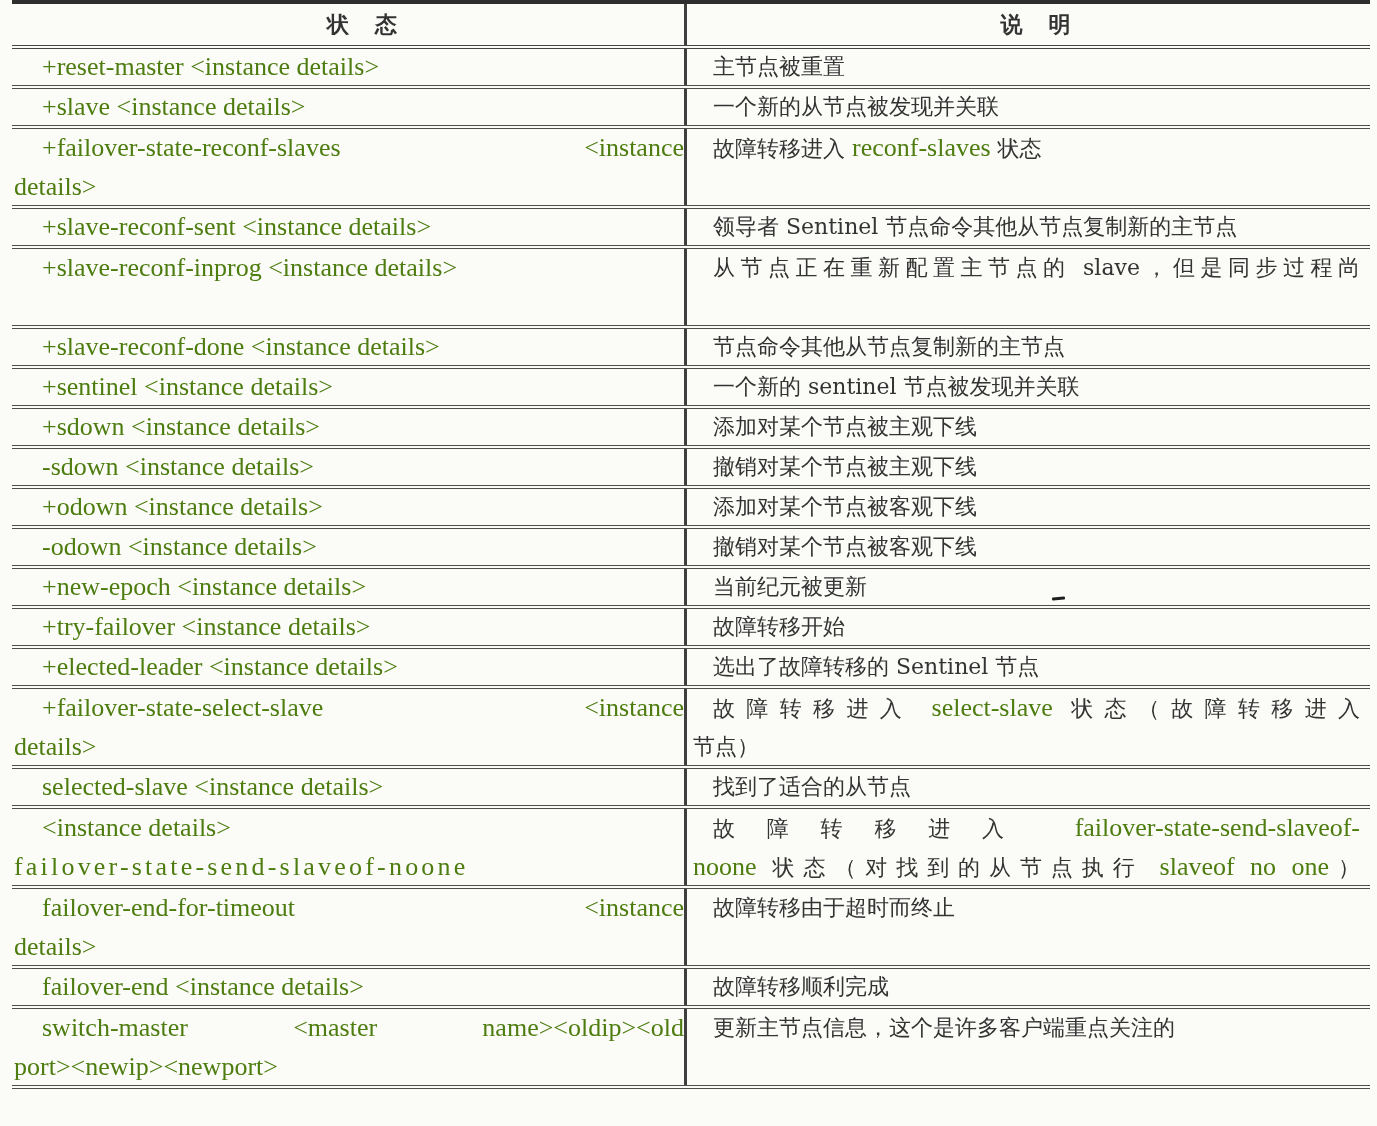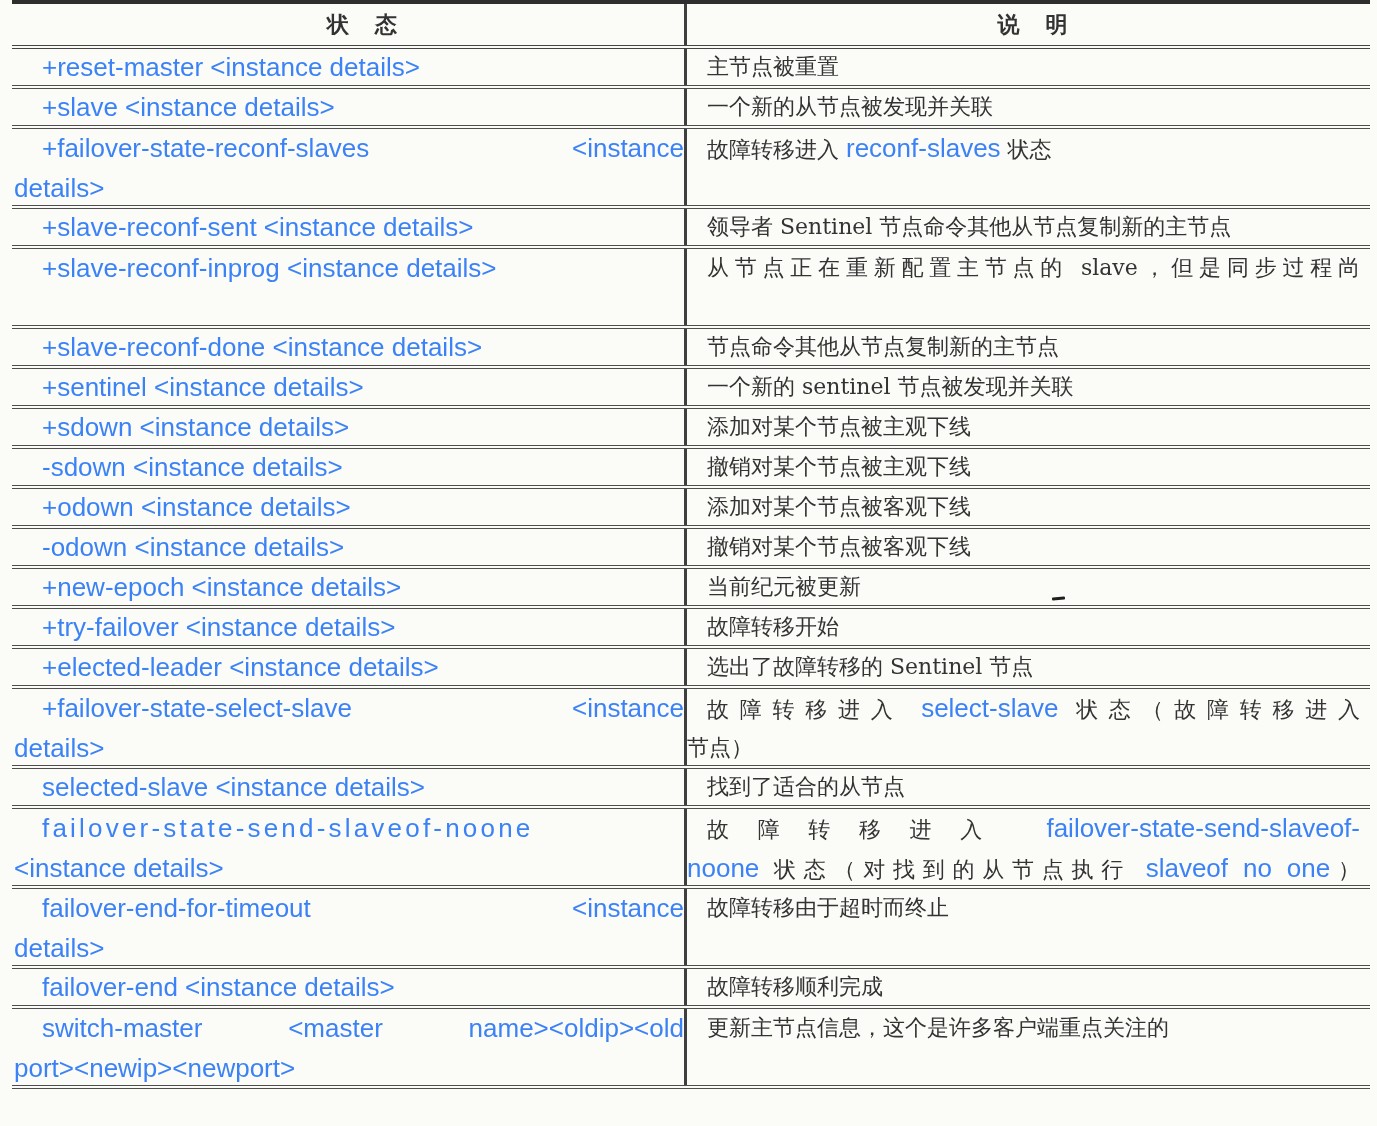--- a/index.html
+++ b/index.html
@@ -30,33 +30,33 @@
   .row.short{height:36px;}
   .row.tall{height:76px;}
   .cell{
     display:flex;flex-direction:column;
     overflow:hidden;height:100%;
   }
   .c1{
     width:670px;padding-left:2px;
     border-right:3px solid #3f3f3f;
   }
-  .c2{flex:1;padding-right:10px;}
+  .c2{flex:1;padding-left:6px;padding-right:10px;}
   .short .line{line-height:36px;}
   .tall .line{line-height:38px;}
   .line{white-space:nowrap;font-size:22px;color:#333;}
   .line.j{
     white-space:normal;
     text-align:justify;text-align-last:justify;
   }
   .c1 .line:first-child{text-indent:28px;}
   .c2 .line:first-child{text-indent:20px;}
   .code,.code-inline{
-    font-family:Liberation Sans, sans-serif;
-    font-size:26px;color:#3b82f6;
+    font-family:Liberation Serif, serif;
+    font-size:26px;color:#4d7c0f;
   }
   .artifact{
     position:absolute;left:1052px;top:597px;width:13px;height:3px;
     background:#1f1f1f;transform:rotate(-4deg);border-radius:1px;
   }
 </style>
 </head>
 <body>
 
 <div class="table">
@@ -195,22 +195,22 @@
       <div class="row short">
         <div class="cell c1">
           <div class="line"><span class="code">selected-slave &lt;instance details&gt;</span></div>
         </div>
         <div class="cell c2">
           <div class="line"><span class="plain">找到了适合的从节点</span></div>
         </div>
       </div>
       <div class="row tall">
         <div class="cell c1">
+          <div class="line"><span class="code">&lt;instance details&gt;</span></div>
           <div class="line j" style="letter-spacing: 3.2px;"><span class="code">failover-state-send-slaveof-noone</span></div>
-          <div class="line"><span class="code">&lt;instance details&gt;</span></div>
         </div>
         <div class="cell c2">
           <div class="line j"><span class="plain">故障转移进入 </span><span class="code-inline">failover-state-send-slaveof-</span></div>
           <div class="line j"><span class="code-inline">noone</span><span class="plain"> 状态（对找到的从节点执行 </span><span class="code-inline">slaveof no one</span><span class="plain">）</span></div>
         </div>
       </div>
       <div class="row tall">
         <div class="cell c1">
           <div class="line j"><span class="code">failover-end-for-timeout &lt;instance</span></div>
           <div class="line"><span class="code">details&gt;</span></div>

